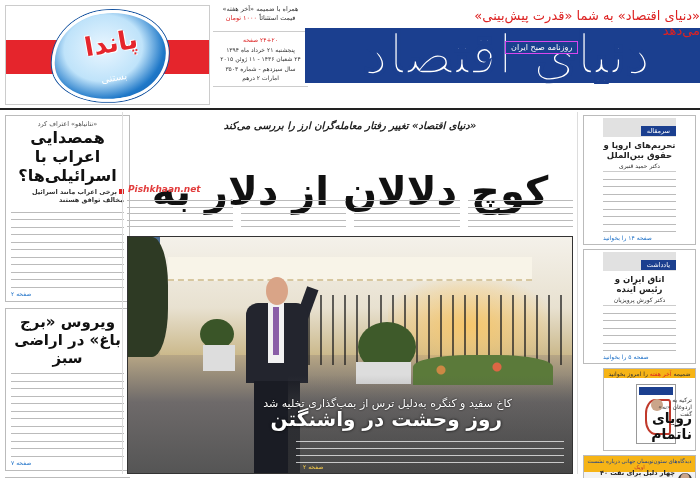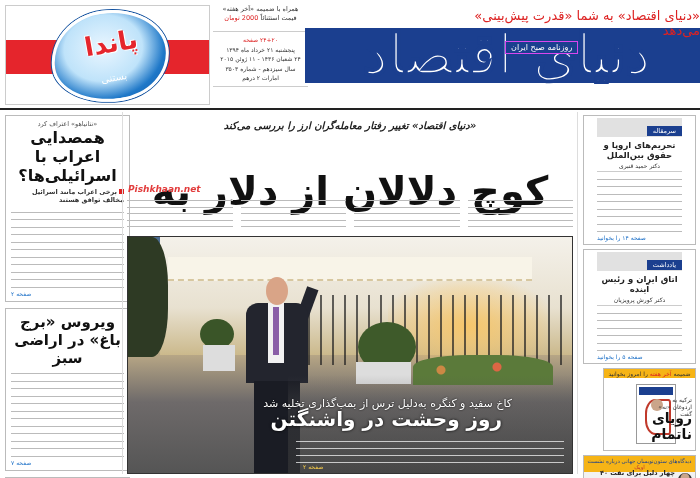--- a/index.html
+++ b/index.html
@@ -75,21 +75,21 @@
   .photo .cap-body { position: absolute; left: 168px; right: 8px; top: 200px; }
   .photo .cap-body i { display: block; height: 5px; border-bottom: 1px solid rgba(255,255,255,0.7); margin-bottom: 2px; }
   .photo .cap-more { position: absolute; left: 175px; bottom: 3px; font-size: 6px; color: #ffd24a; direction: rtl; }
 
   
   .right-col { position: absolute; left: 583px; top: 115px; width: 113px; bottom: 4px; }
   .sec-label { display: inline-block; background: #1b3f8f; color: #fff; font-size: 6.5px; padding: 1px 6px; direction: rtl; }
   .sec-bar { background: #e1e1e1; text-align: right; }
   .r-title { font-size: 8.5px; font-weight: bold; text-align: center; direction: rtl; margin-top: 3px; }
   .r-author { font-size: 6px; text-align: center; direction: rtl; color: #333; margin: 2px 0; border-bottom: 1px solid #ccc; padding-bottom: 2px; }
-  .r-box { border: 1px solid #bbb; padding: 2px 13px 3px; margin-bottom: 4px; }
+  .r-box { border: 1px solid #bbb; padding: 2px 19px 3px; margin-bottom: 4px; }
   .promo { border: 1px solid #bbb; margin-bottom: 4px; margin-left: 20px; }
   .promo-head { background: #f6b416; font-size: 6px; color: #333; text-align: center; padding: 1px 0; direction: rtl; }
   .promo-head b { color: #d22; font-weight: normal; }
   .promo-body { position: relative; height: 72px; }
   .promo-body .cover { position: absolute; left: 32px; top: 6px; width: 40px; height: 60px; background: #fff; border: 1px solid #999; }
   .promo-body .cover .mast { height: 8px; background: #1b3f8f; margin: 2px; }
   .promo-body .cover .chair { position: absolute; left: 8px; top: 14px; width: 26px; height: 36px; border: 2px solid #c0392b; border-radius: 40% 10% 10% 40%; }
   .promo-body .cover .face { position: absolute; left: 14px; top: 14px; width: 12px; height: 12px; background: #caa58a; border-radius: 50%; }
   .promo-body .kick { position: absolute; right: 3px; top: 18px; font-size: 6px; direction: rtl; color: #333; width: 40px; text-align: right; }
   .promo-body .big { position: absolute; right: 3px; top: 32px; font-size: 14px; font-weight: bold; line-height: 16px; direction: rtl; color: #111; text-align: right; width: 40px; }
@@ -108,21 +108,21 @@
   <div class="stripe"></div>
   <div class="blob"></div>
   <div class="brand">پاندا</div>
   <div class="sub">بستنی</div>
 </div>
 
 <div class="mast-info rtl">
   <div class="supp">همراه با ضمیمه «آخر هفته»</div>
   <div class="price">
     <span>قیمت استثنائاً</span>
-    <b>2000 تومان</b>
+    <b>۱۰۰۰ تومان</b>
   </div>
   <div class="issue">
     <div class="pages">۲۴+۲۰ صفحه</div>
     <div>پنجشنبه ۲۱ خرداد ماه ۱۳۹۴</div>
     <div>۲۴ شعبان ۱۴۳۶ - ۱۱ ژوئن ۲۰۱۵</div>
     <div>سال سیزدهم - شماره ۳۵۰۳</div>
     <div>امارات ۲ درهم</div>
   </div>
 </div>
 

